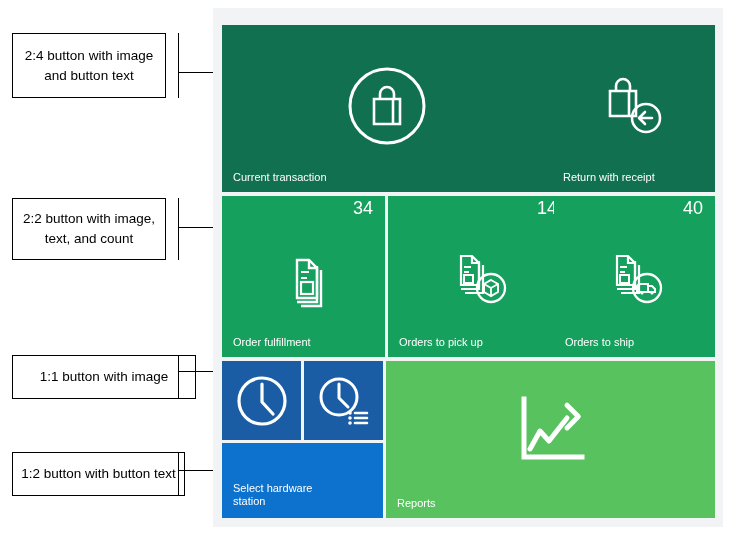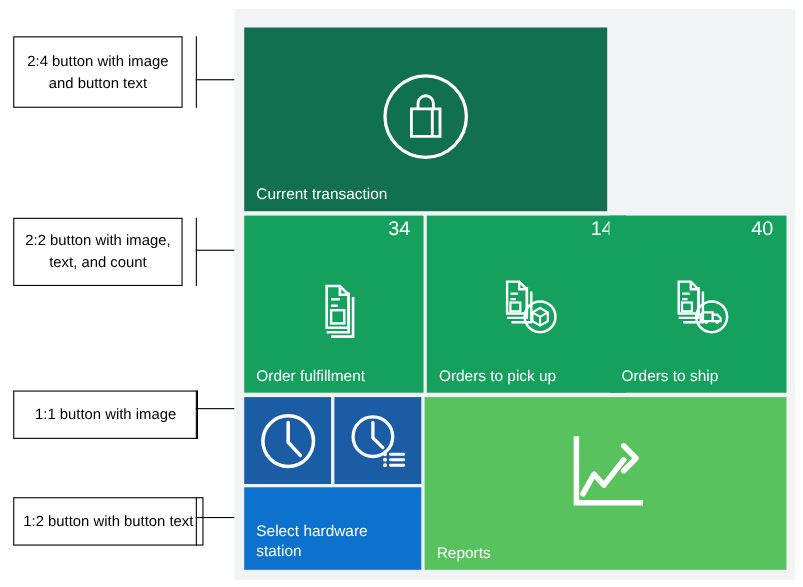--- a/index.html
+++ b/index.html
@@ -59,21 +59,21 @@
   .tile {
     position: absolute;
     box-sizing: border-box;
     overflow: hidden;
     color: #ffffff;
   }
   .tile-label {
     position: absolute;
     left: 11px;
     bottom: 7px;
-    font-size: 14px;
+    font-size: 11px;
     line-height: 1.25;
     color: #ffffff;
     white-space: pre-line;
   }
   .tile-count {
     position: absolute;
     right: 12px;
     top: 3px;
     font-size: 18px;
     line-height: 1.1;
@@ -106,21 +106,21 @@
 </div>
 <div class="leader-v" style="left:178px; top:33px; height:65px;"></div>
 <div class="leader-h" style="left:178px; top:72px; width:44px;"></div>
 
 <div class="callout" style="left:12px; top:198px; width:154px; height:62px;">
   <span class="callout-text">2:2 button with image, text, and count</span>
 </div>
 <div class="leader-v" style="left:178px; top:198px; height:62px;"></div>
 <div class="leader-h" style="left:178px; top:227px; width:44px;"></div>
 
-<div class="callout" style="left:12px; top:355px; width:168px; height:44px;">
+<div class="callout" style="left:12px; top:355px; width:184px; height:44px;">
   <span class="callout-text">1:1 button with image</span>
 </div>
 <div class="leader-v" style="left:178px; top:355px; height:44px;"></div>
 <div class="leader-h" style="left:178px; top:371px; width:44px;"></div>
 
 <div class="callout" style="left:12px; top:452px; width:173px; height:44px;">
   <span class="callout-text">1:2 button with button text</span>
 </div>
 <div class="leader-v" style="left:178px; top:452px; height:44px;"></div>
 <div class="leader-h" style="left:178px; top:470px; width:44px;"></div>
@@ -132,20 +132,32 @@
       <svg width="86" height="86" viewBox="0 0 86 86" aria-hidden="true">
         <circle cx="43" cy="43" r="37" fill="none" stroke="#ffffff" stroke-width="3"></circle>
         <path d="M30 36 h26 v25 h-26 z" fill="none" stroke="#ffffff" stroke-width="2.6"></path>
         <path d="M36 36 v-5 a7 7 0 0 1 14 0 v5" fill="none" stroke="#ffffff" stroke-width="2.6"></path>
         <path d="M49 36 v25" fill="none" stroke="#ffffff" stroke-width="2.6"></path>
       </svg>
     </div>
     <div class="tile-label">Current transaction</div>
   </div>
 
+  <div class="tile c-dark-green" style="left:339px; top:17px; width:163px; height:167px;">
+    <div class="tile-icon" style="top:48px; height:66px;">
+      <svg width="76" height="66" viewBox="0 0 76 66" aria-hidden="true">
+        <path d="M14 18 h26 v25 h-26 z" fill="none" stroke="#ffffff" stroke-width="2.6"></path>
+        <path d="M20 18 v-5 a7 7 0 0 1 14 0 v5" fill="none" stroke="#ffffff" stroke-width="2.6"></path>
+        <path d="M33 18 v25" fill="none" stroke="#ffffff" stroke-width="2.6"></path>
+        <circle cx="50" cy="45" r="14" fill="none" stroke="#ffffff" stroke-width="2.6"></circle>
+        <path d="M56 45 h-12 M49 39 l-6 6 l6 6" fill="none" stroke="#ffffff" stroke-width="2.6" stroke-linecap="round" stroke-linejoin="round"></path>
+      </svg>
+    </div>
+    <div class="tile-label">Return with receipt</div>
+  </div>
 
   <div class="tile c-mid-green" style="left:9px; top:188px; width:163px; height:161px;">
     <div class="tile-count">34</div>
     <div class="tile-icon" style="top:48px; height:66px;">
       <svg width="66" height="66" viewBox="0 0 66 66" aria-hidden="true">
         <path d="M26 16 h12 l8 8 v30 h-20 z" fill="none" stroke="#ffffff" stroke-width="2.4"></path>
         <path d="M38 16 v8 h8" fill="none" stroke="#ffffff" stroke-width="2.4"></path>
         <path d="M30 28 h8 M30 34 h6" fill="none" stroke="#ffffff" stroke-width="2.2"></path>
         <rect x="30" y="38" width="12" height="12" fill="none" stroke="#ffffff" stroke-width="2.2"></rect>
         <path d="M46 22 v36 h-20" fill="none" stroke="#ffffff" stroke-width="2.4"></path>

